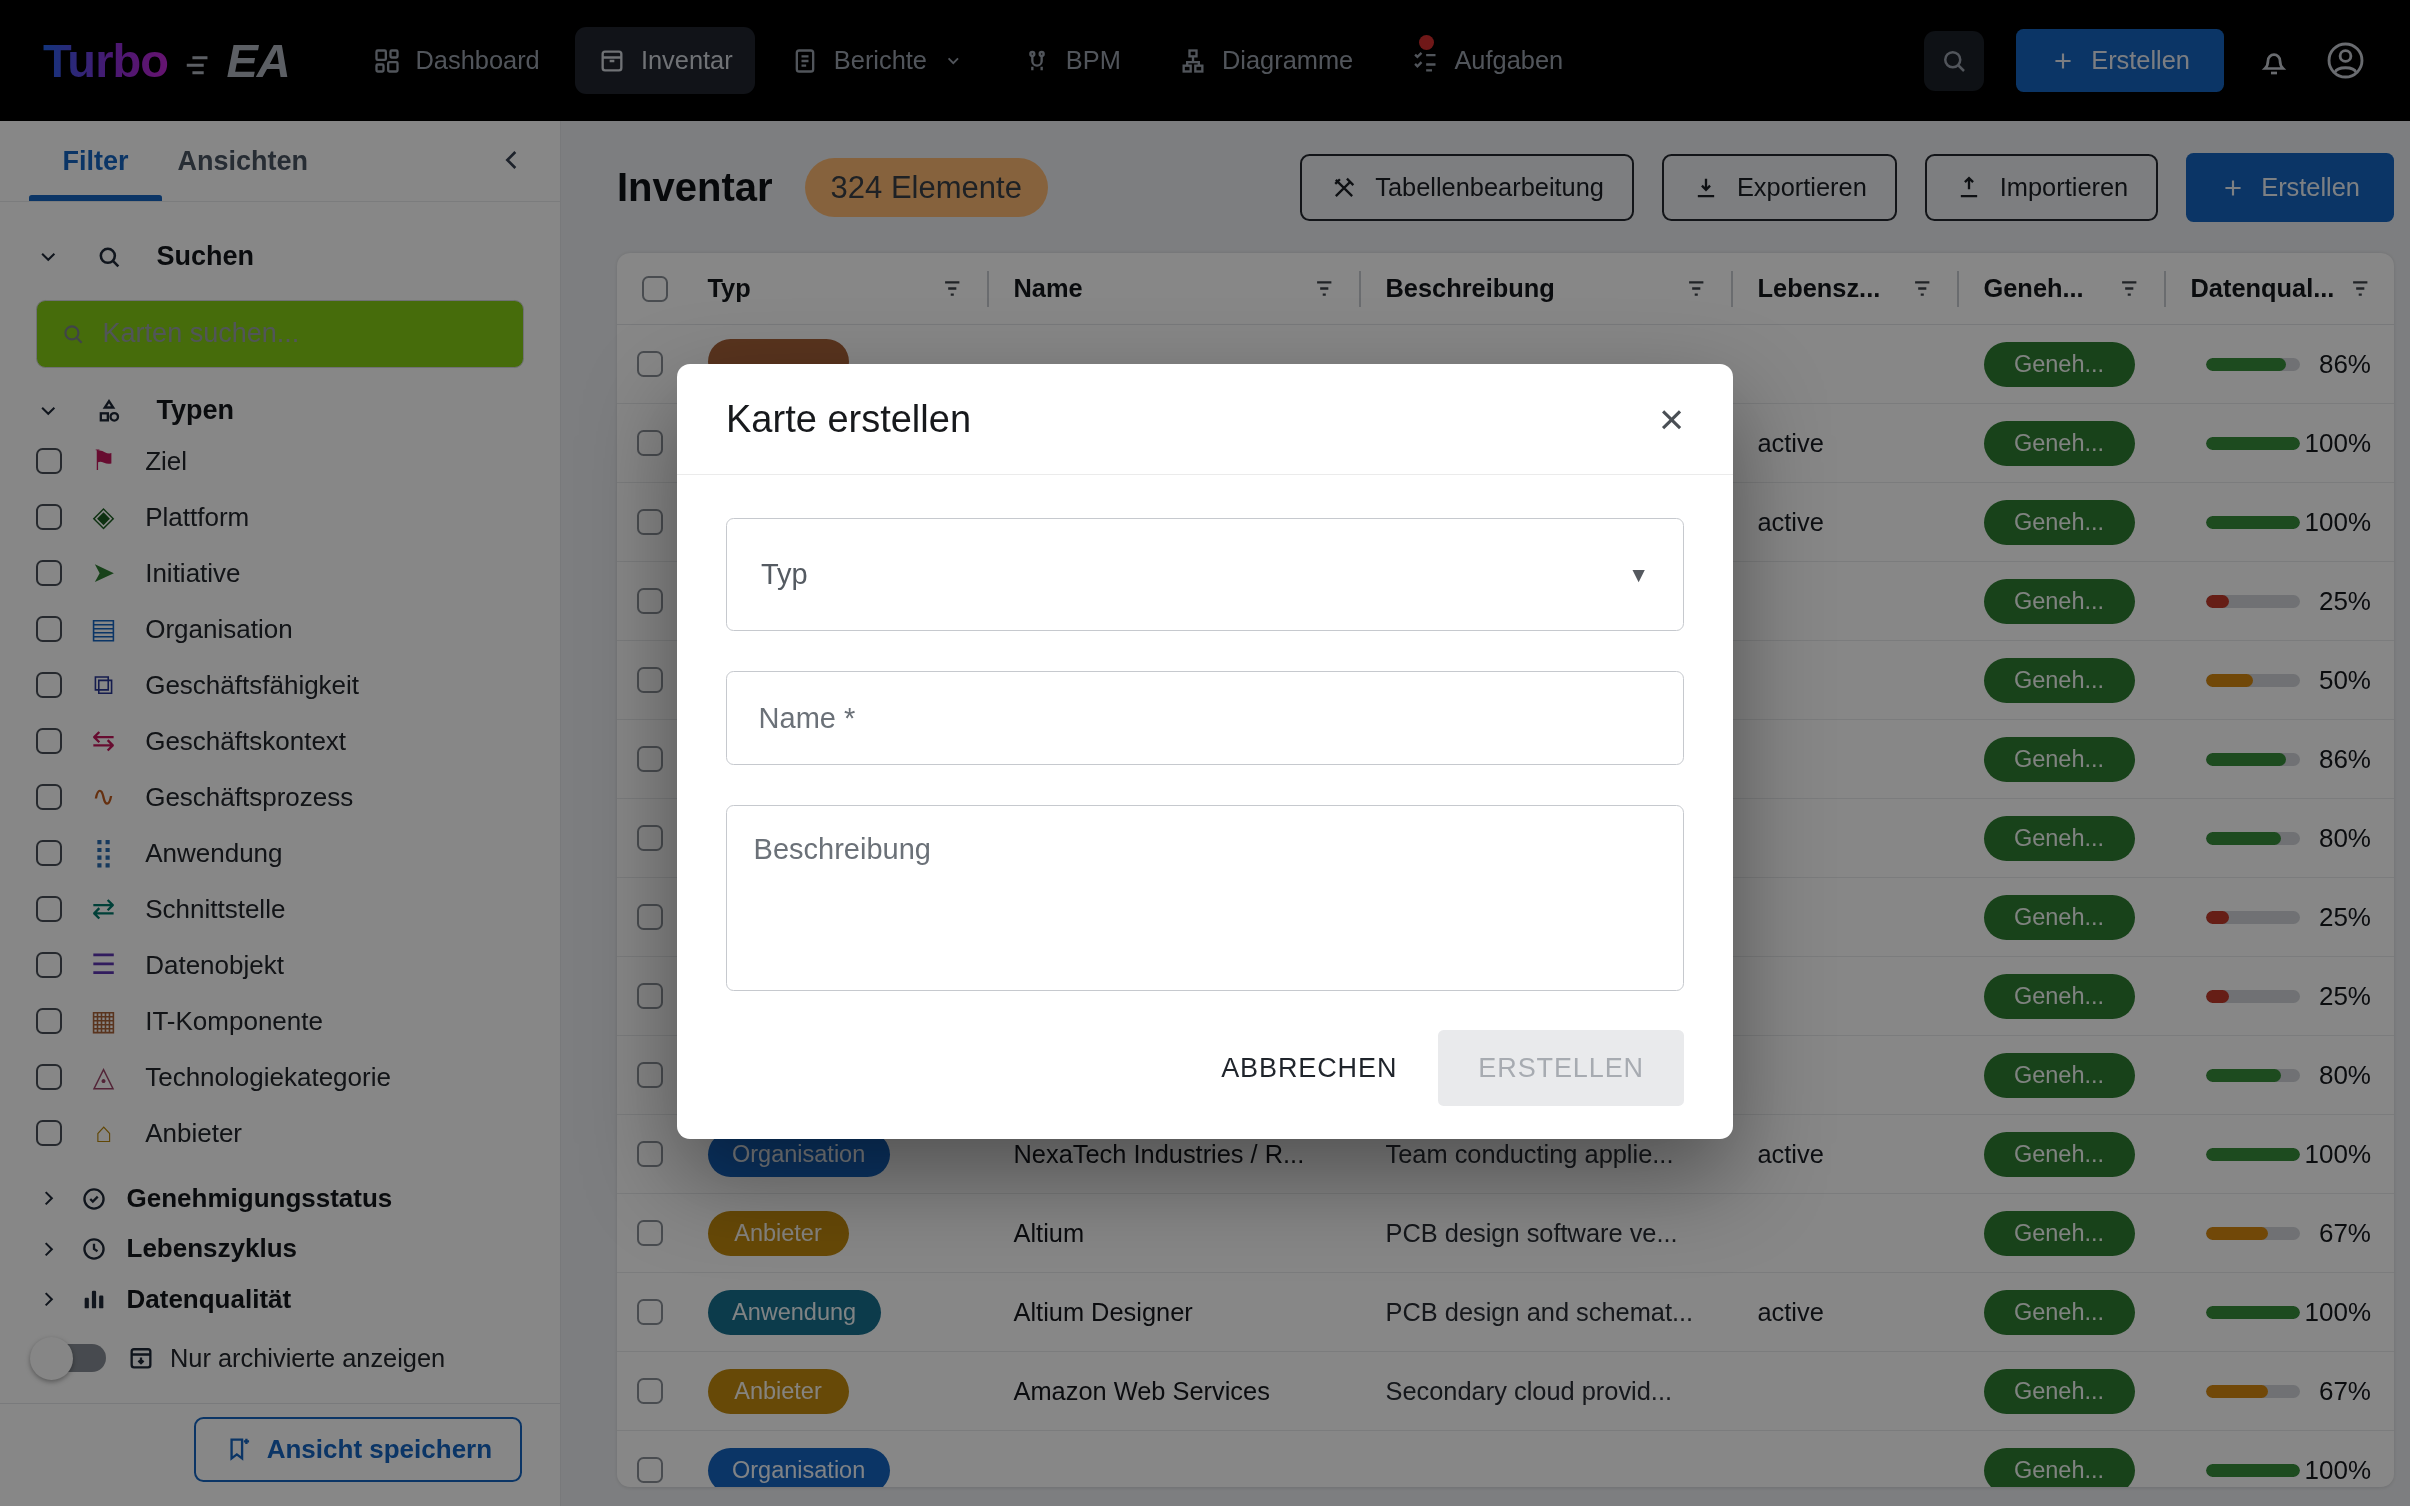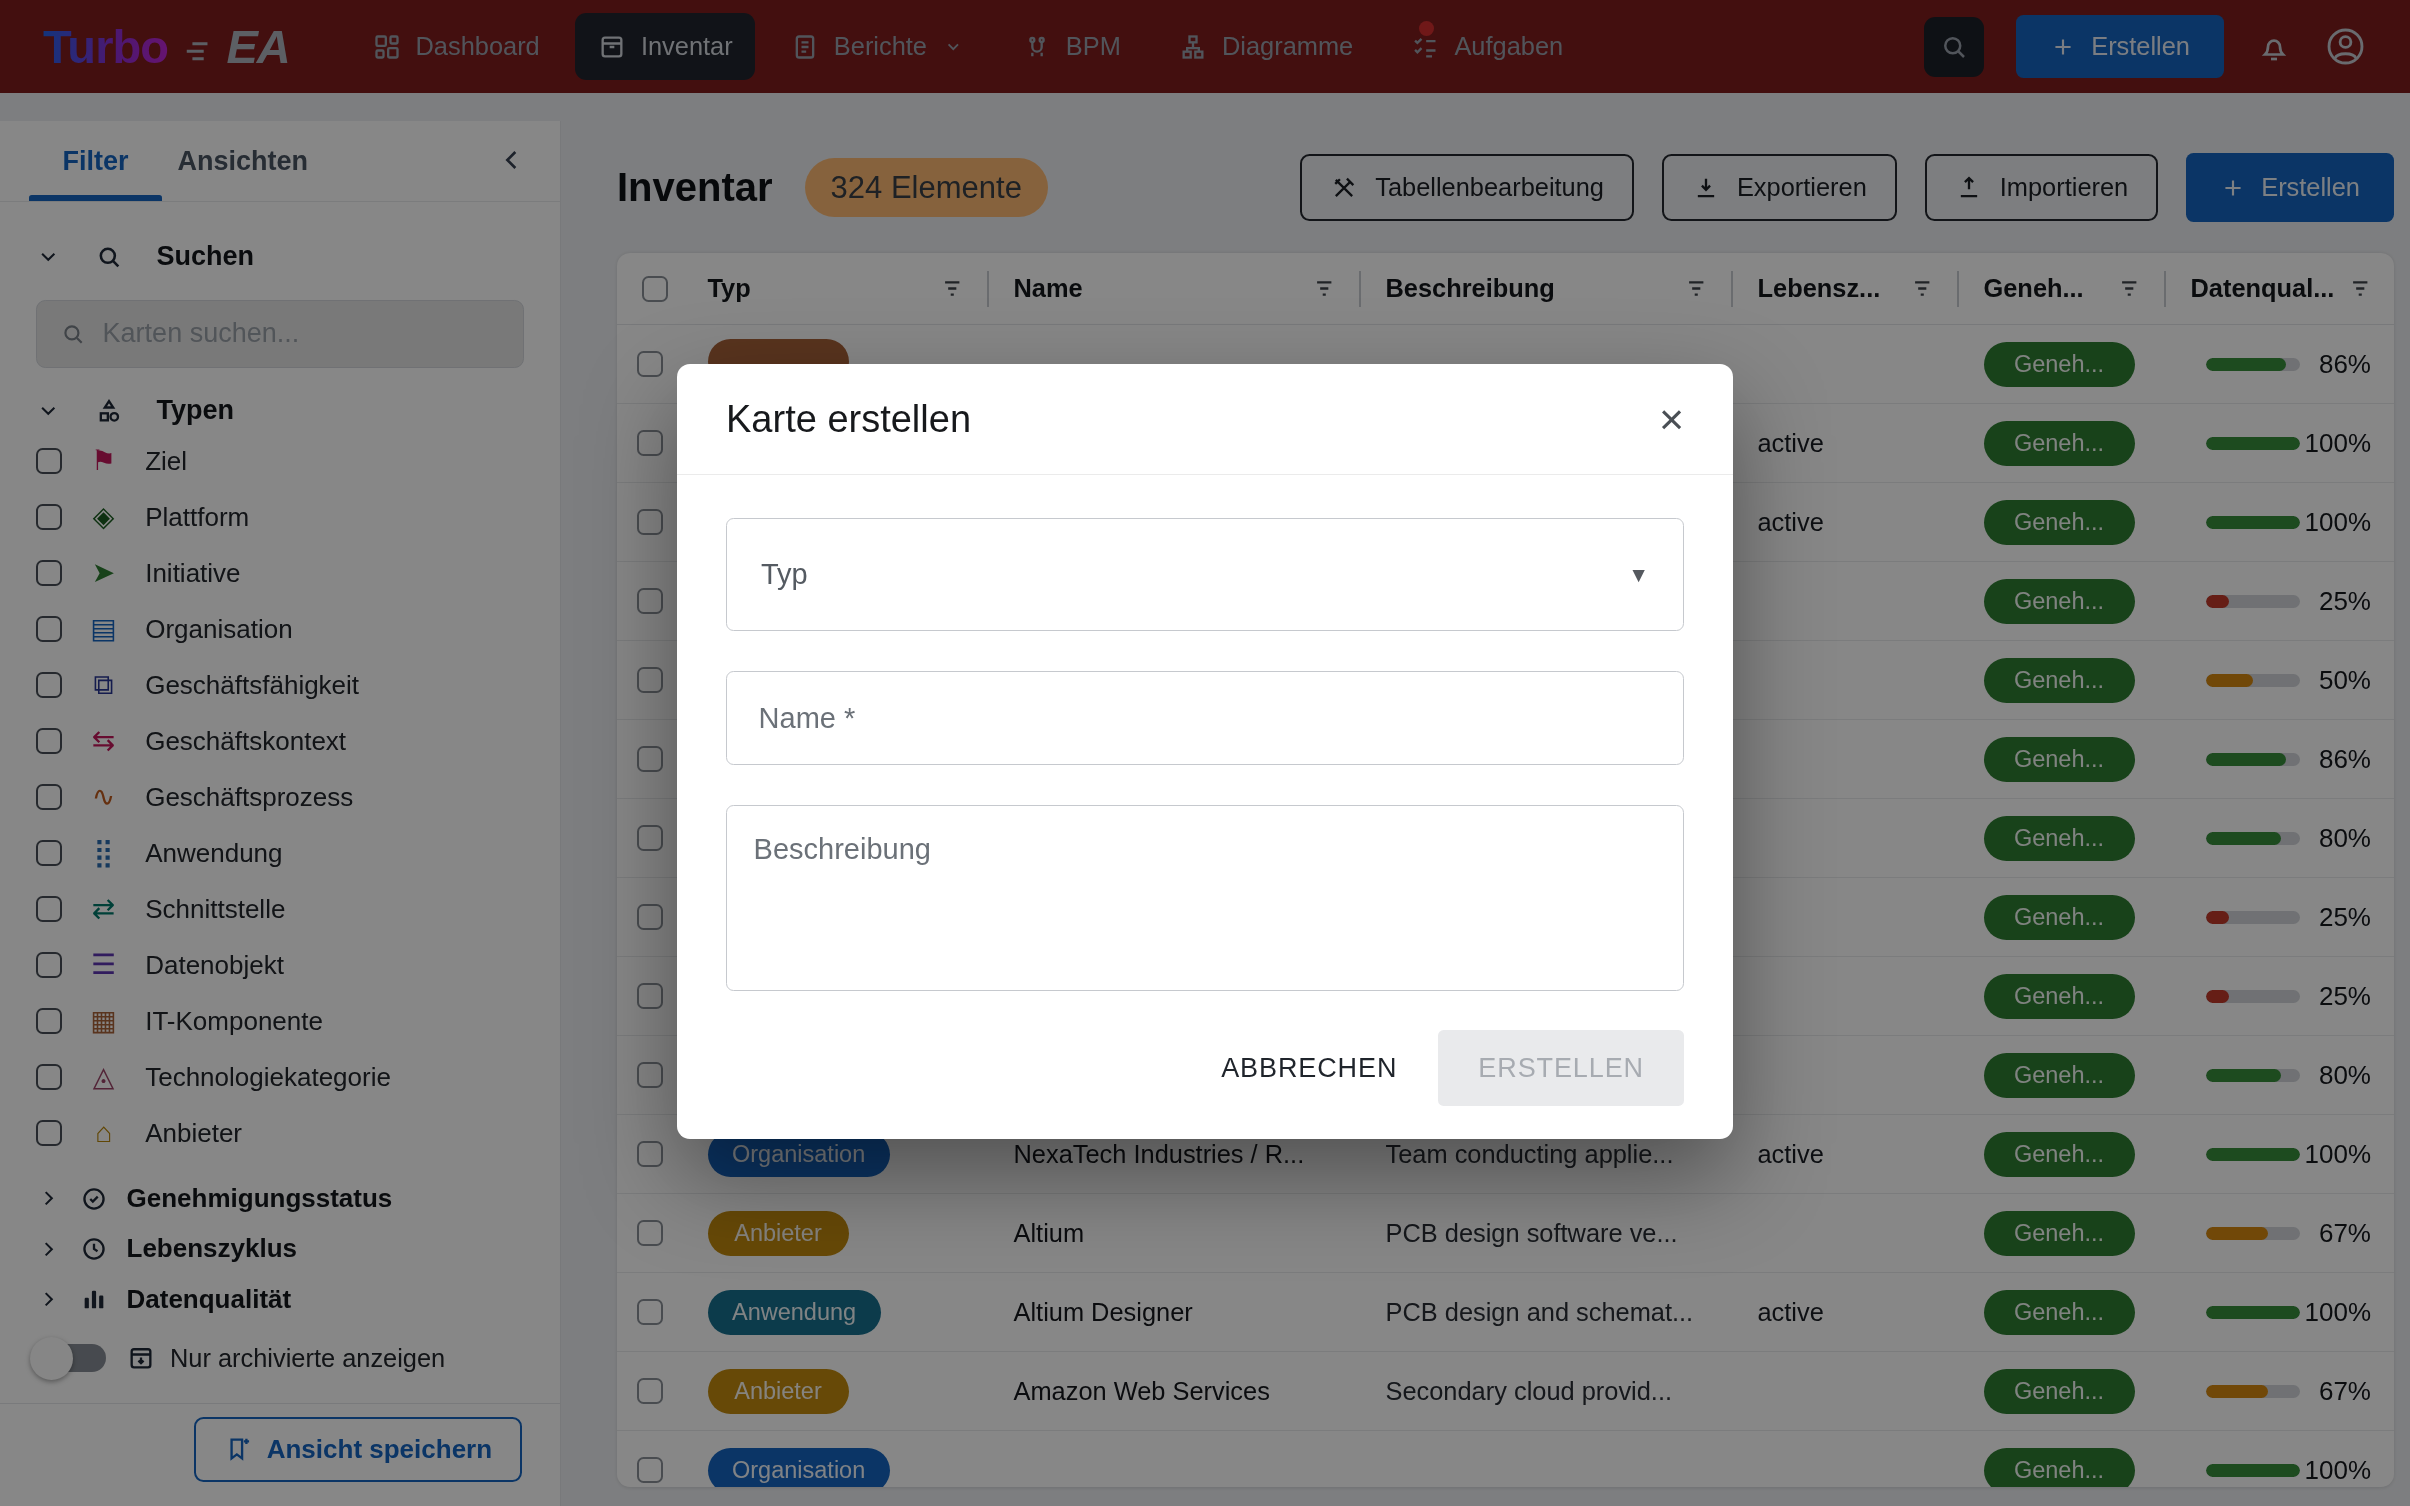--- a/index.html
+++ b/index.html
@@ -1,19 +1,19 @@
 <!DOCTYPE html>
 <html style="font-size:15px"><head>
 <meta charset="utf-8">
 <style>
   *{box-sizing:border-box;margin:0;padding:0}
   html,body{width:2411px;height:1507px;overflow:hidden;font-family:"Liberation Sans",sans-serif;background:#EDEFF2}
 
   
-  .nav{position:absolute;inset:0 0 auto 0;height:93px;background:#7f1d1d;display:flex;align-items:center;padding:0 43px;z-index:10}
+  .nav{position:absolute;inset:0 0 auto 0;height:121px;background:#000000;display:flex;align-items:center;padding:0 43px;z-index:10}
   .logo{display:flex;align-items:baseline;gap:9.4px;margin-right:60px}
   .logo .turbo{font-size:47px;font-weight:800;background:linear-gradient(90deg,#2563EB 0%,#8B2FD6 55%,#C026D3 100%);-webkit-background-clip:text;background-clip:text;color:transparent;letter-spacing:-0.9px}
   .logo .speed{display:inline-block;margin:0 1.9px 5.6px 5.6px}
   .logo .ea{font-size:47px;font-weight:800;font-style:italic;color:#AEB4BD;letter-spacing:-0.9px}
   .navitems{display:flex;align-items:center;gap:13px}
   .navitem{display:flex;align-items:center;gap:15px;color:#9AA1AC;font-size:25.4px;padding:19px 22.6px;border-radius:11.3px;cursor:pointer;white-space:nowrap}
   .navitem svg{stroke:#9AA1AC}
   .navitem.active{background:#20252F;color:#D3D7DD}
   .navitem.active svg{stroke:#D3D7DD}
   .nav-right{margin-left:auto;display:flex;align-items:center;gap:32px}
@@ -26,21 +26,21 @@
   .sidebar{position:absolute;top:121px;left:0;bottom:0;width:561px;background:#FFFFFF;border-right:1.9px solid #E2E4E8;overflow:hidden;z-index:5}
   .tabs{height:81px;display:flex;align-items:center;border-bottom:1.9px solid #E8EAED;position:relative;padding:0 38px}
   .tab{font-size:27px;font-weight:600;color:#4B5563;padding:0 24.5px;height:100%;display:flex;align-items:center;position:relative;cursor:pointer}
   .tab.active{color:#1565C0}
   .tab.active::after{content:"";position:absolute;left:-9.4px;right:-9.4px;bottom:0;height:5.6px;background:#1565C0;border-radius:2.8px 2.8px 0 0}
   .collapse{position:absolute;right:32px;top:22.6px;cursor:pointer}
   .side-body{padding:0 36px}
   .sec-head{display:flex;align-items:center;gap:34px;height:41px;font-size:27px;font-weight:700;color:#14171C;cursor:pointer}
   .sec-head.mt1{margin-top:34px}
   .sec-head.mt2{margin-top:22.6px}
-  .search-box{margin-top:22.6px;height:68px;border:1.9px solid #D3D6DB;border-radius:9.4px;display:flex;align-items:center;gap:17px;padding:0 22.6px;background:#e5e5e5}
+  .search-box{margin-top:22.6px;height:68px;border:1.9px solid #D3D6DB;border-radius:9.4px;display:flex;align-items:center;gap:17px;padding:0 22.6px;background:#84cc16}
   .search-box input{border:none;outline:none;font-size:27px;color:#33383F;width:100%;font-family:"Liberation Sans",sans-serif;background:transparent}
   .search-box input::placeholder{color:#9AA0A8}
   .typelist{margin-top:9.4px}
   .typeitem{display:flex;align-items:center;gap:22.6px;height:41px;margin-bottom:15px;cursor:pointer}
   .checkbox{width:26px;height:26px;border:2.8px solid #494F57;border-radius:6.6px;background:#fff;flex:0 0 auto;cursor:pointer}
   .tglyph{width:38px;text-align:center;font-size:28px;line-height:1;display:inline-block}
   .tlabel{font-size:26px;color:#22262C}
   .collapsed-secs{margin-top:24.5px}
   .csec{display:flex;align-items:center;gap:19px;height:41px;margin-bottom:9.4px;font-size:26px;font-weight:700;color:#14171C;cursor:pointer}
   .toggle-row{display:flex;align-items:center;gap:21px;margin-top:15px;height:47px}

